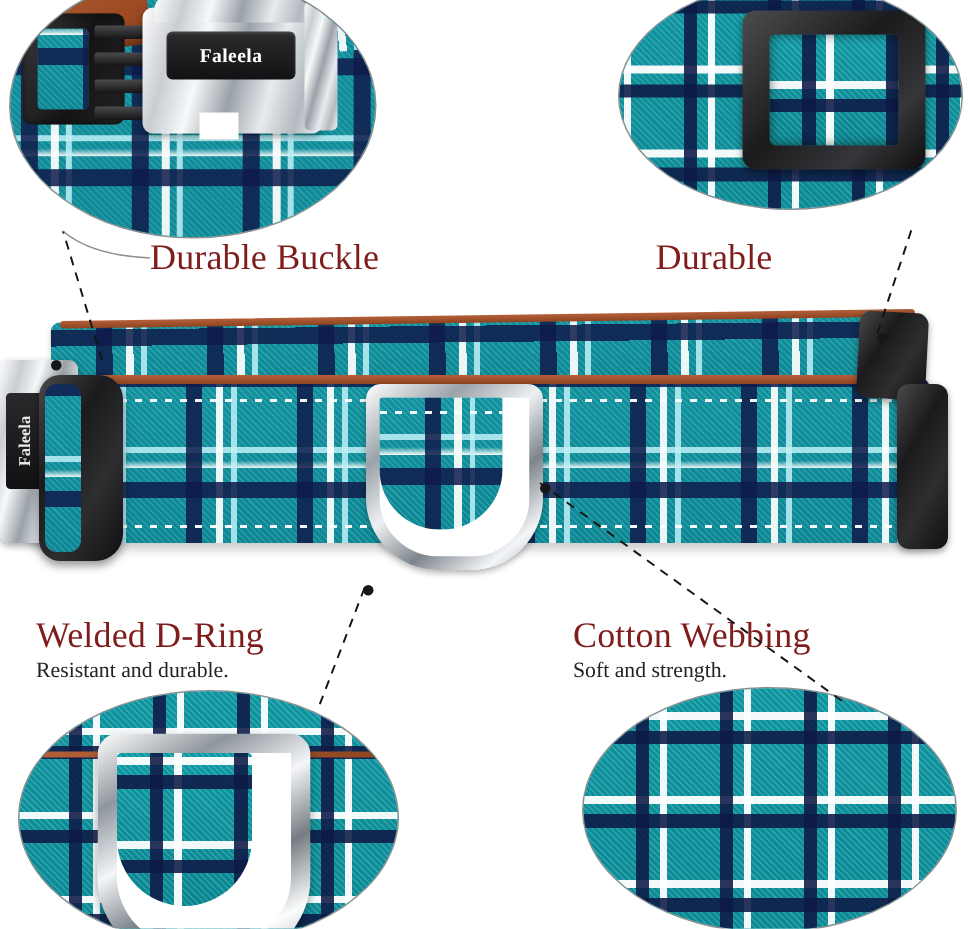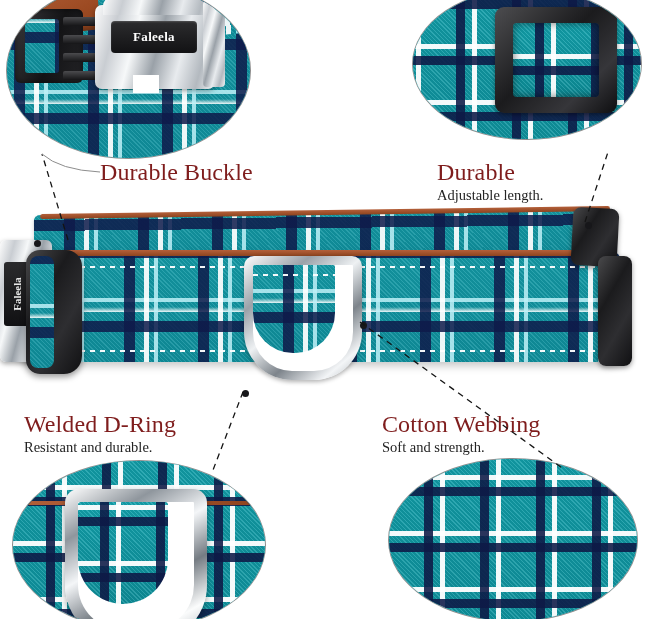--- a/index.html
+++ b/index.html
@@ -154,21 +154,20 @@
     <div class="plaid-fine" style="position:absolute;left:100px;top:34px;width:86px;height:74px;border-radius:4px;
          box-shadow:inset 0 0 8px rgba(0,0,0,.55);"></div>
   </div>
 
   <div class="callout" style="left:100px;top:160px;">
     <div class="title">Durable Buckle</div>
   </div>
 
   <div class="callout" style="left:437px;top:160px;">
     <div class="title">Durable</div>
-    <div class="sub">Adjustable length.</div>
   </div>
 
   <div class="product">
 
     <div class="plaid" style="position:absolute;left:34px;top:12px;width:580px;height:46px;
          border-radius:6px;transform:rotate(-0.6deg);
          box-shadow:0 2px 4px rgba(0,0,0,.18);"></div>
     <div class="leather-edge" style="left:40px;top:10px;width:570px;height:5px;border-radius:3px;transform:rotate(-0.8deg);"></div>
 
     <div class="plaid" style="position:absolute;left:20px;top:52px;width:600px;height:110px;

